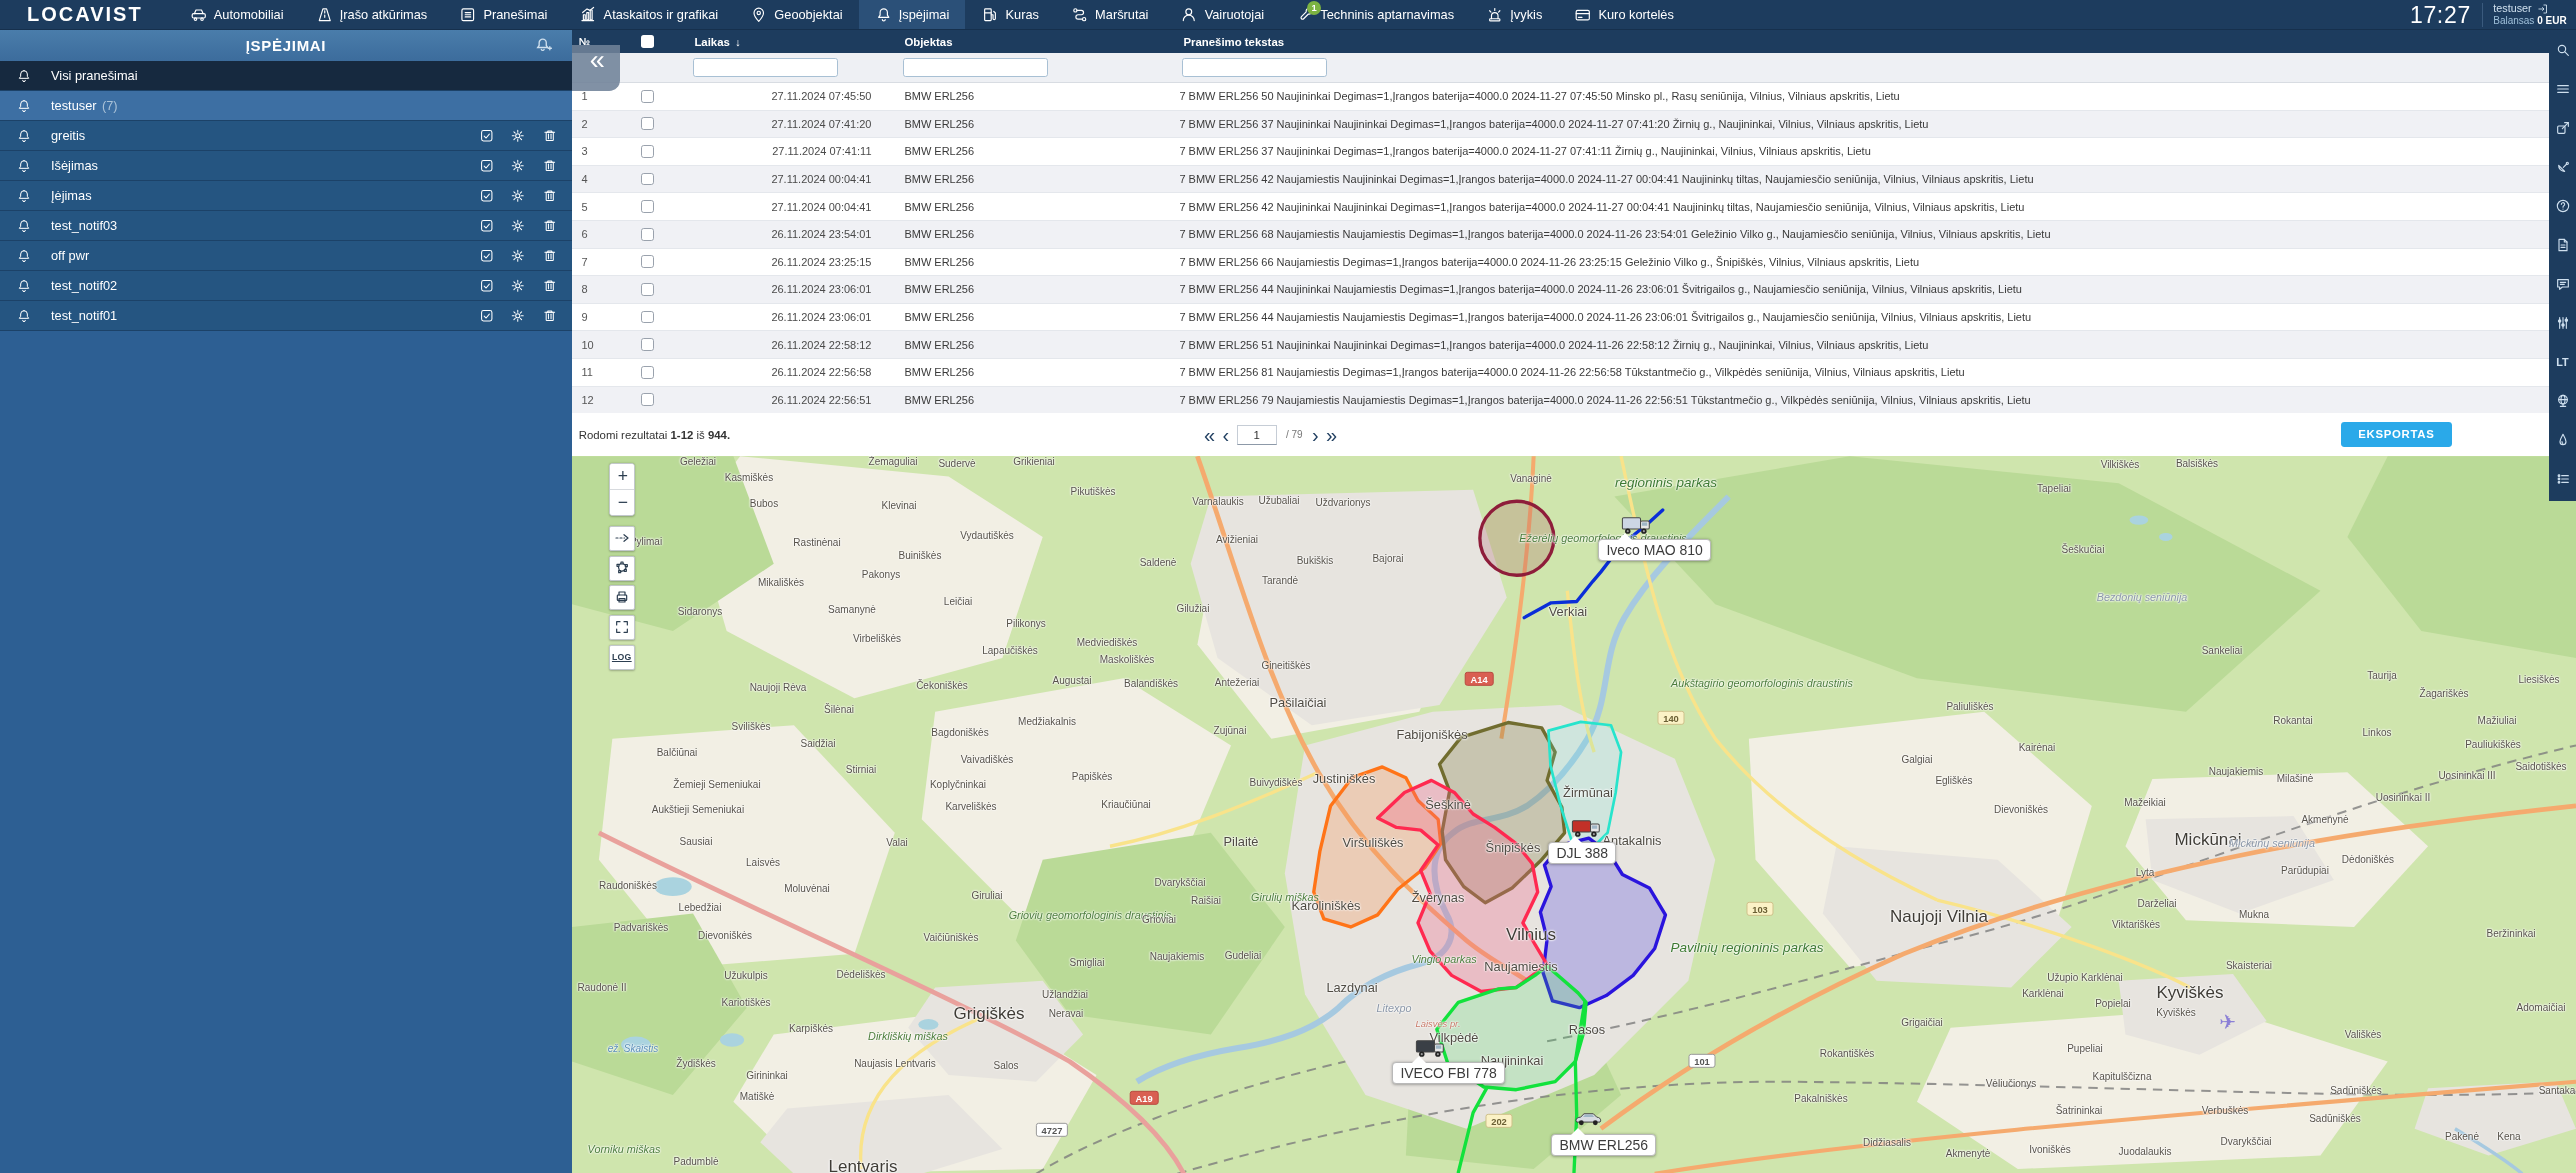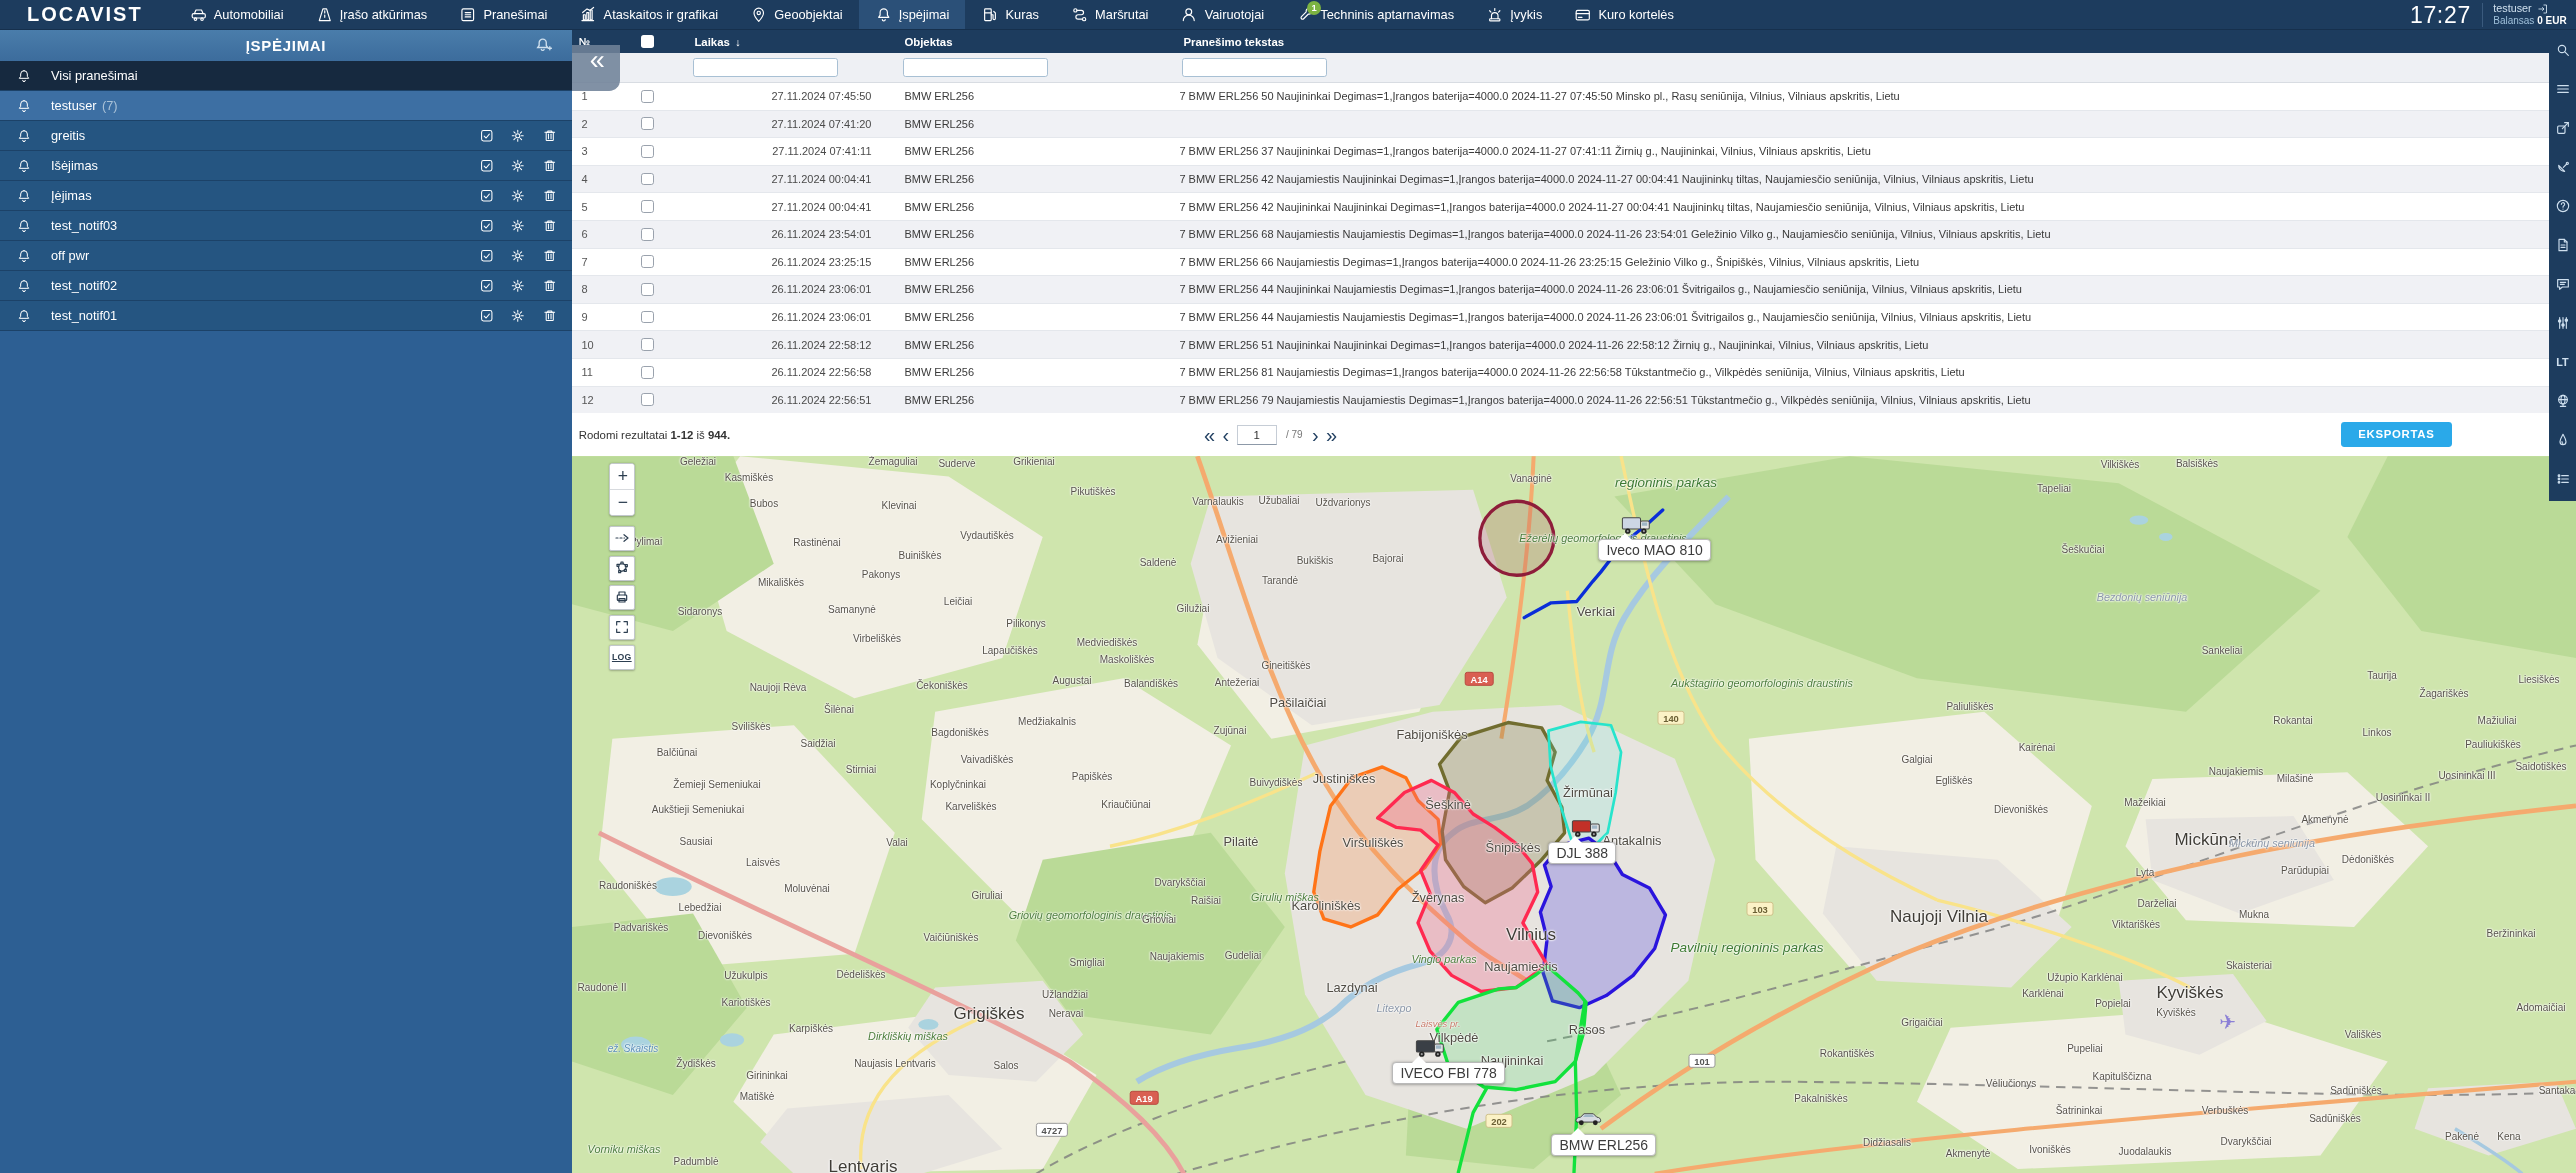--- a/index.html
+++ b/index.html
@@ -513,20 +513,21 @@
           <div class="c-text">7 BMW ERL256 50 Naujininkai Degimas=1,Įrangos baterija=4000.0 2024-11-27 07:45:50 Minsko pl., Rasų seniūnija, Vilnius, Vilniaus apskritis, Lietu</div>
         </div>
 
         <div class="trow">
           <div class="c-num">2</div>
           <div class="c-check">
             <span class="cb"></span>
           </div>
           <div class="c-time">27.11.2024 07:41:20</div>
           <div class="c-obj">BMW ERL256</div>
+          <div class="c-text">7 BMW ERL256 37 Naujininkai Naujininkai Degimas=1,Įrangos baterija=4000.0 2024-11-27 07:41:20 Žirnių g., Naujininkai, Vilnius, Vilniaus apskritis, Lietu</div>
         </div>
 
         <div class="trow">
           <div class="c-num">3</div>
           <div class="c-check">
             <span class="cb"></span>
           </div>
           <div class="c-time">27.11.2024 07:41:11</div>
           <div class="c-obj">BMW ERL256</div>
           <div class="c-text">7 BMW ERL256 37 Naujininkai Degimas=1,Įrangos baterija=4000.0 2024-11-27 07:41:11 Žirnių g., Naujininkai, Vilnius, Vilniaus apskritis, Lietu</div>
@@ -731,21 +732,21 @@
         <span class="m-label md" style="left: 940px; top: 604px;">Naujininkai</span>
         <span class="m-label md" style="left: 1015px; top: 573px;">Rasos</span>
         <span class="m-label md" style="left: 882px; top: 581px;">Vilkpėdė</span>
         <span class="m-label md" style="left: 780px; top: 531px;">Lazdynai</span>
         <span class="m-label md" style="left: 754px; top: 449px;">Karoliniškės</span>
         <span class="m-label md" style="left: 801px; top: 386px;">Viršuliškės</span>
         <span class="m-label md" style="left: 772px; top: 322px;">Justiniškės</span>
         <span class="m-label md" style="left: 860px; top: 278px;">Fabijoniškės</span>
         <span class="m-label md" style="left: 726px; top: 246px;">Pašilaičiai</span>
         <span class="m-label md" style="left: 669px; top: 385px;">Pilaitė</span>
-        <span class="m-label md" style="left: 996px; top: 155px; margin-left: 28px;">Verkiai</span>
+        <span class="m-label md" style="left: 996px; top: 155px;">Verkiai</span>
         <span class="m-label parklg" style="left: 1094px; top: 25.6px;">regioninis parkas</span>
         <span class="m-label park" style="left: 1031px; top: 82px;">Ežerėlių geomorfologinis draustinis</span>
         <span class="m-label park" style="left: 1190px; top: 227px;">Aukštagirio geomorfologinis draustinis</span>
         <span class="m-label parklg" style="left: 1175px; top: 491px;">Pavilnių regioninis parkas</span>
         <span class="m-label park" style="left: 872px; top: 503px;">Vingio parkas</span>
         <span class="m-label park" style="left: 713px; top: 441px;">Girulių miškas</span>
         <span class="m-label park" style="left: 518px; top: 459px;">Griovių geomorfologinis draustinis</span>
         <span class="m-label park" style="left: 336px; top: 580px;">Dirkliškių miškas</span>
         <span class="m-label park" style="left: 52px; top: 693px;">Vorniku miškas</span>
         <span class="m-label dist" style="left: 1570px; top: 141px;">Bezdonių seniūnija</span>

